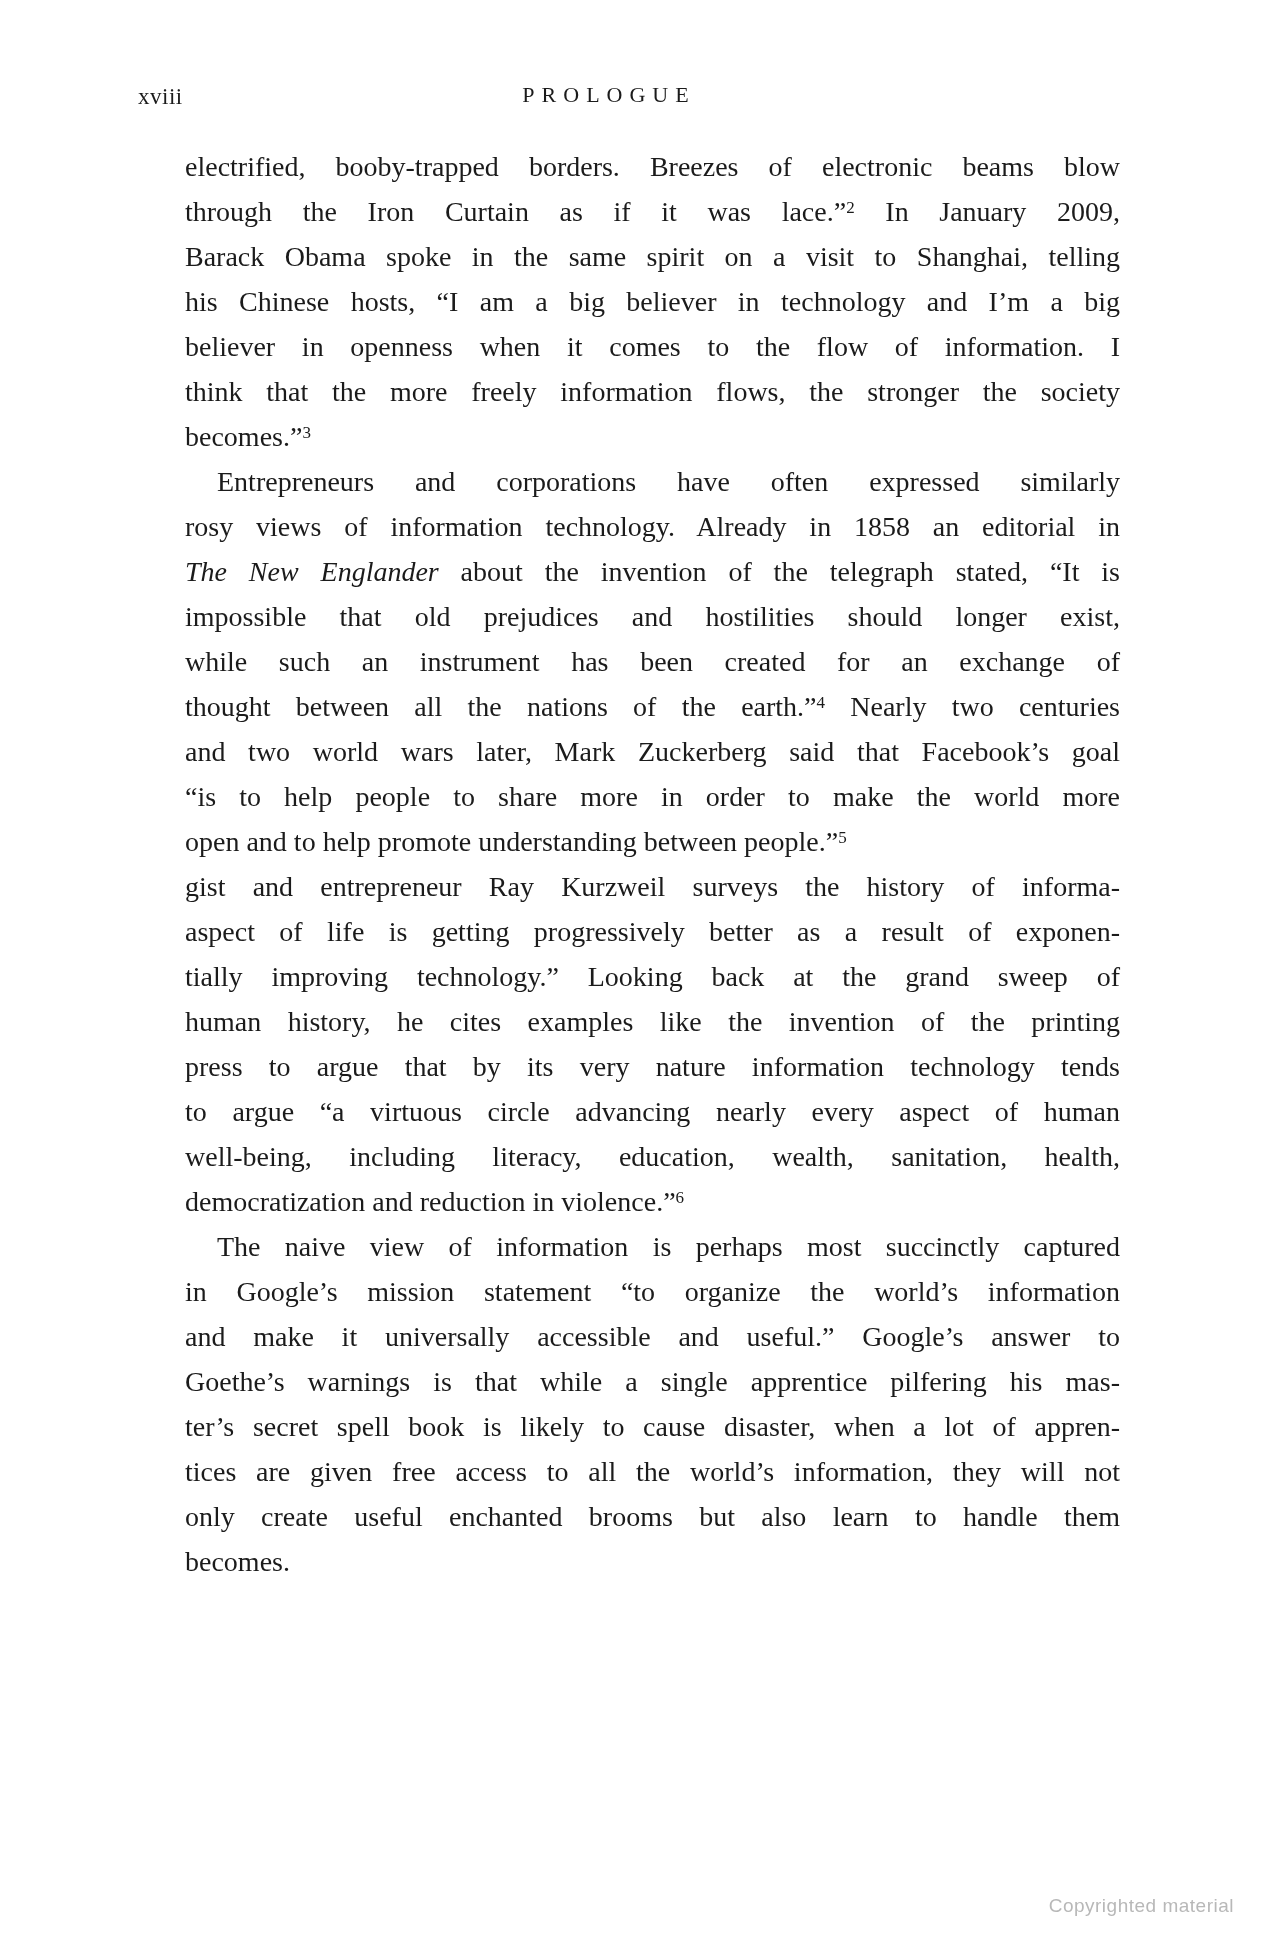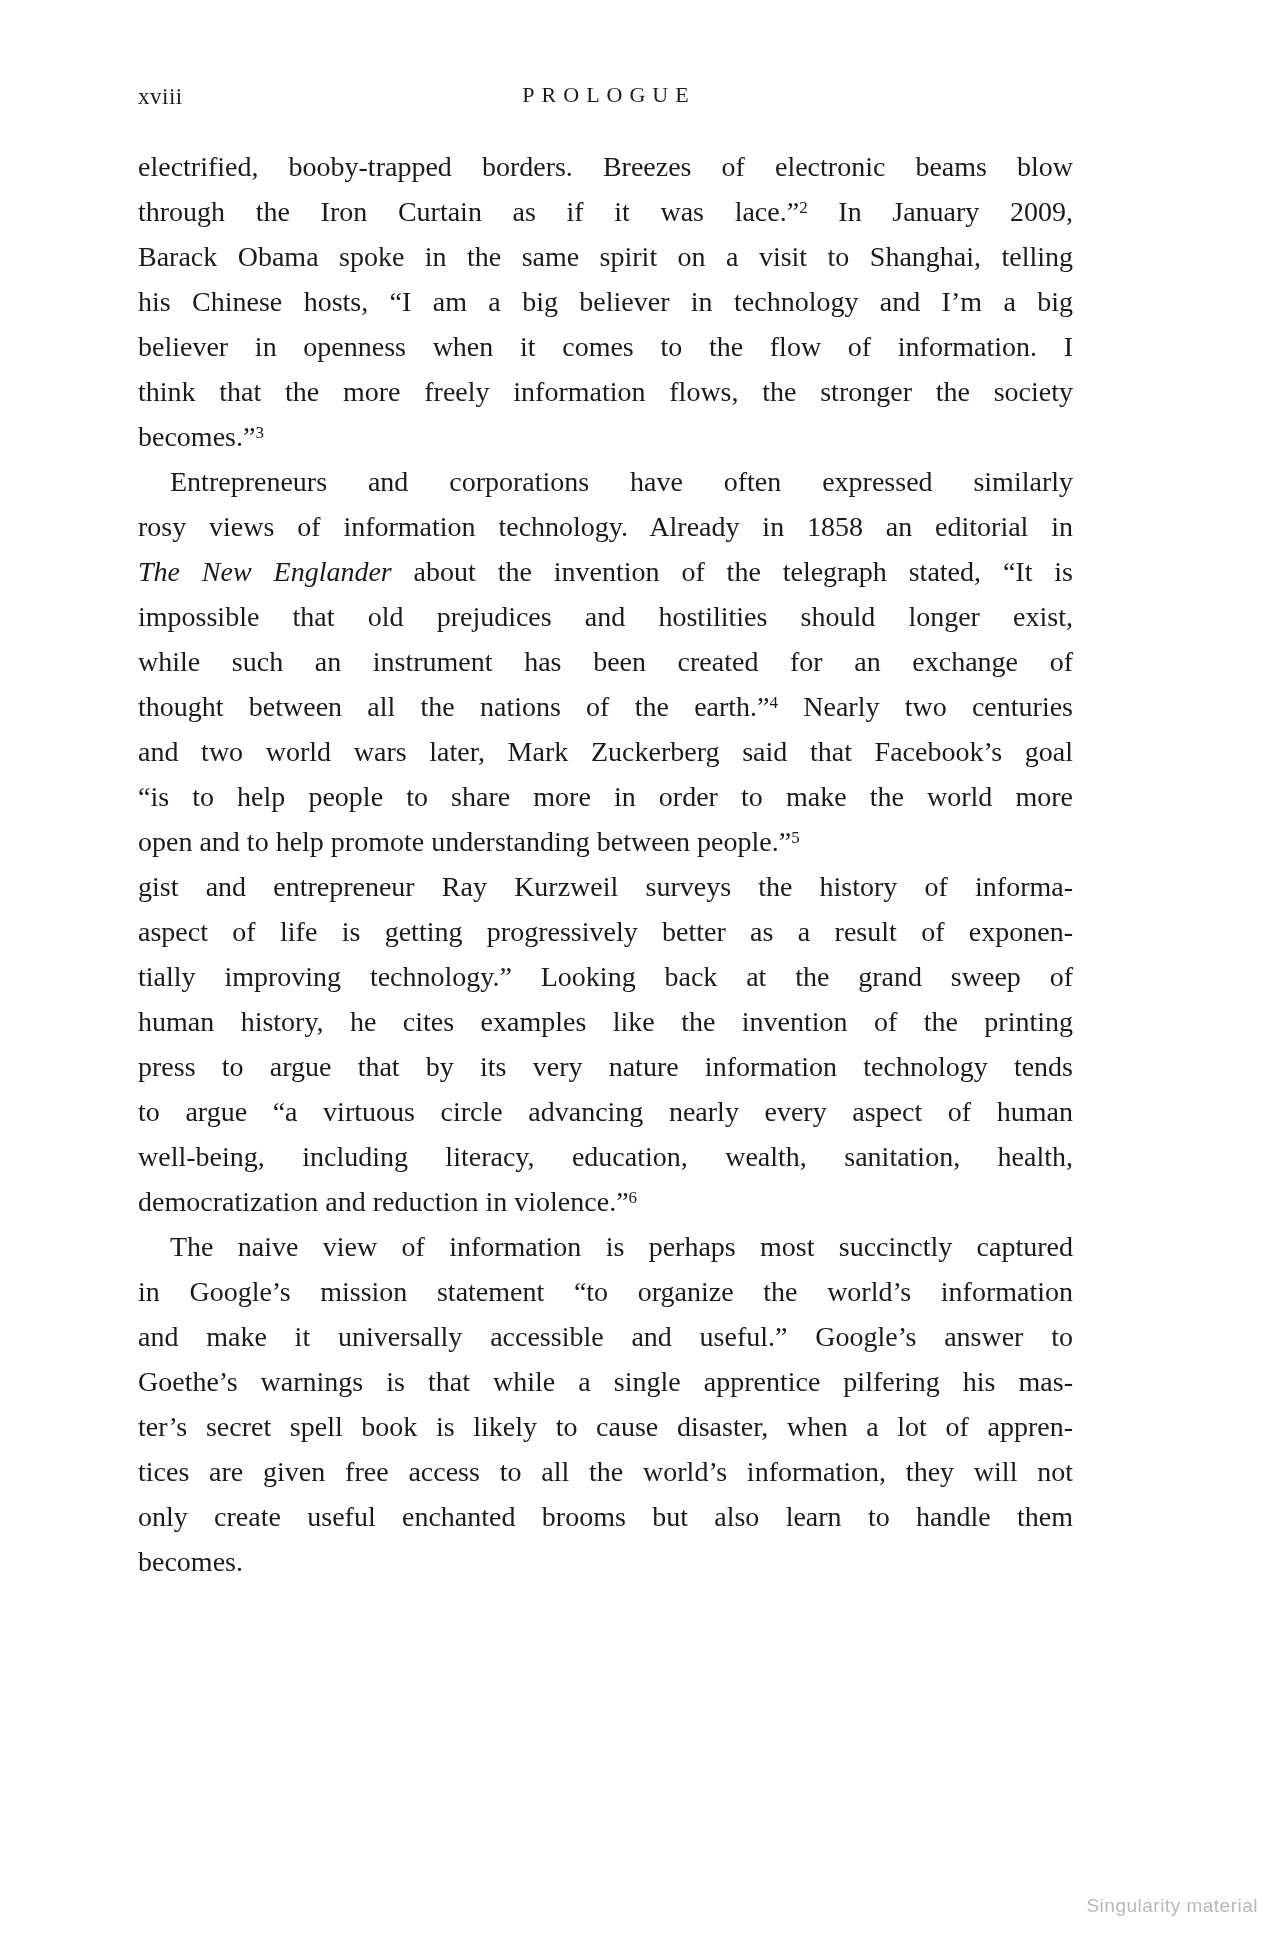--- a/index.html
+++ b/index.html
@@ -4,21 +4,20 @@
 <style>
   html, body { margin: 0; padding: 0; background: #ffffff; }
   .page {
     position: relative;
     width: 1252px;
     height: 1933px;
     background: #ffffff;
     font-family: "Liberation Serif", "DejaVu Serif", serif;
     color: #1b1b1b;
     overflow: hidden;
-    padding-left: 24px;
   }
   .textcol {
     position: absolute;
     left: 138px;
     top: 82px;
     width: 935px;
   }
   .header-row {
     position: relative;
     height: 30px;
@@ -34,21 +33,21 @@
   .running-head {
     position: absolute;
     left: 0;
     right: 0;
     top: 0;
     text-align: center;
     font-size: 22px;
     letter-spacing: 7px;
     text-indent: 7px; 
   }
-  .body-text { width: 935px; }
+  .body-text { width: 935px; margin-left: 47px; }
   .line {
     font-size: 28px;
     line-height: 45px;
     text-align: justify;
     text-align-last: justify;
     white-space: normal;
   }
   .line.par-last { text-align-last: left; }
   .line.par-first-indent { text-indent: 32px; }
   .line .it { font-style: italic; }
@@ -106,14 +105,14 @@
         <div class="line par-first-indent"><span>The naive view of information is perhaps most succinctly captured</span></div>
         <div class="line"><span>in Google’s mission statement “to organize the world’s information</span></div>
         <div class="line"><span>and make it universally accessible and useful.” Google’s answer to</span></div>
         <div class="line"><span>Goethe’s warnings is that while a single apprentice pilfering his mas-</span></div>
         <div class="line"><span>ter’s secret spell book is likely to cause disaster, when a lot of appren-</span></div>
         <div class="line"><span>tices are given free access to all the world’s information, they will not</span></div>
         <div class="line"><span>only create useful enchanted brooms but also learn to handle them</span></div>
         <div class="line par-last"><span>becomes.</span></div>
       </div>
   </div>
-  <div class="watermark">Singularity material</div>
+  <div class="watermark">Copyrighted material</div>
 </div>
 
 </body></html>

